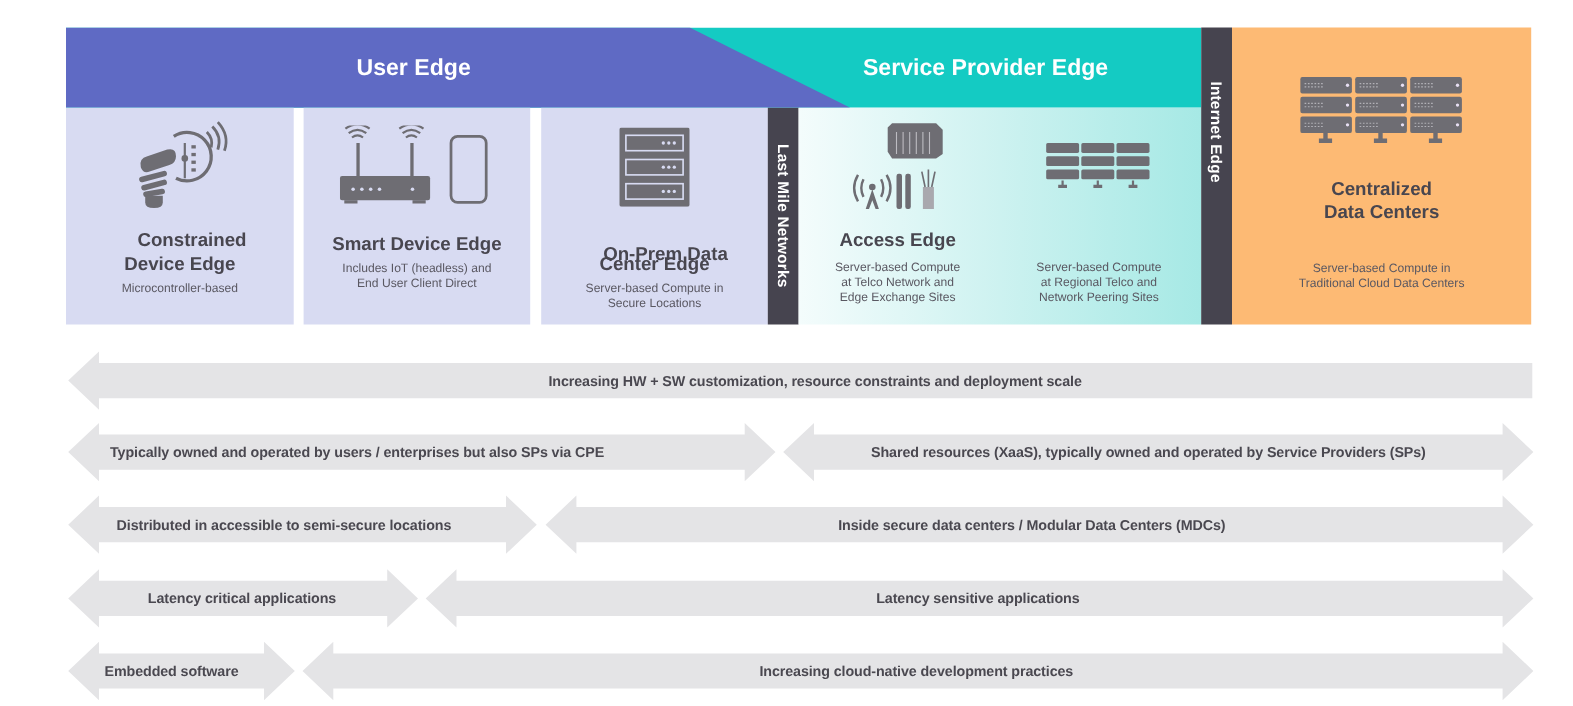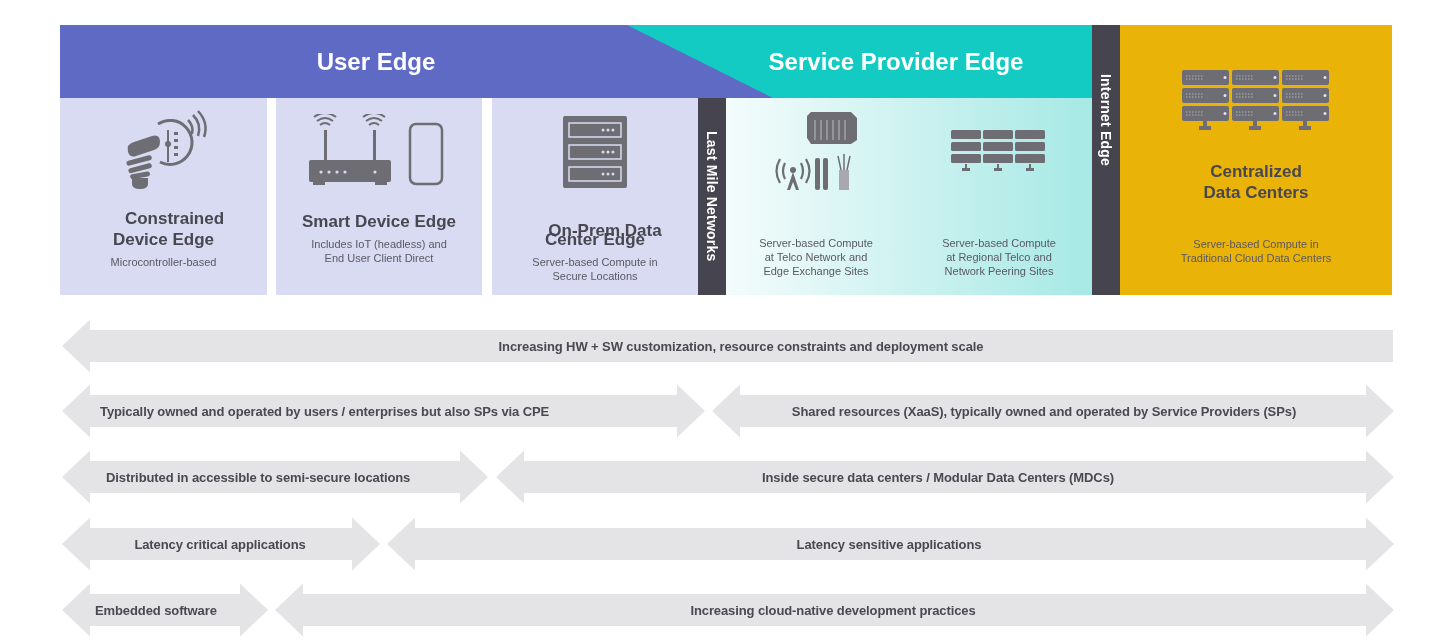--- a/index.html
+++ b/index.html
@@ -6,40 +6,40 @@
   body {
     width: 1430px; height: 642px; position: relative; overflow: hidden;
     background: #ffffff;
     font-family: "Liberation Sans", "DejaVu Sans", sans-serif;
     color: #4a4850;
   }
 
   
   #header-svg { position: absolute; left: 60px; top: 25px; }
   .hdr-title {
-    position: absolute; color: #ffffff; font-weight: bold; font-size: 24px;
+    position: absolute; color: #ffffff; font-weight: bold; font-size: 21px;
     text-align: center; line-height: 73px; top: 25px; height: 73px;
   }
 
   
   .panel { position: absolute; top: 98px; height: 197px; box-sizing: border-box; text-align: center; }
   .panel .icon { position: absolute; left: 0; right: 0; display: flex; justify-content: center; }
   .panel .title { position: absolute; left: 0; right: 0; font-weight: bold; color: #48464f; font-size: 17px; line-height: 21px; }
   .panel .sub { position: absolute; left: 0; right: 0; font-size: 11px; line-height: 14px; color: #5a5862; }
 
   .p-user { background: #d8dbf2; }
   .p-sp { background: linear-gradient(90deg, #f4fcfc 0%, #c9f1ef 55%, #a6e9e5 100%); }
 
   .vbar {
     position: absolute; background: #46444f; color: #ffffff; font-weight: bold; font-size: 14px;
     display: flex; align-items: center; justify-content: center;
   }
   .vbar span { writing-mode: vertical-rl; white-space: nowrap; letter-spacing: 0.2px; }
 
-  .p-central { position: absolute; left: 1120px; top: 25px; width: 272px; height: 270px; background: #eab308; text-align: center; }
+  .p-central { position: absolute; left: 1120px; top: 25px; width: 272px; height: 270px; background: #fdba74; text-align: center; }
 
   
   #arrows-svg { position: absolute; left: 0; top: 0; }
   .arrow-label {
     position: absolute; font-size: 13px; color: #4a4850; white-space: nowrap;
     font-weight: bold; letter-spacing: -0.1px; transform: translateY(-50%);
   }
 </style>
 </head>
 <body>
@@ -174,20 +174,21 @@
             <rect x="52" y="50" width="5" height="32" rx="2"></rect>
           <path d="M68 62 h10 v20 h-10z" fill="#a9a8ae"></path>
         </g>
         <g stroke="#6e6d73" stroke-width="1.5">
             <line x1="70" y1="62" x2="67" y2="48"></line>
             <line x1="73" y1="62" x2="73" y2="46"></line>
             <line x1="76" y1="62" x2="79" y2="48"></line>
           </g>
       </svg>
     </div>
+    <div class="title" style="top:110px;">Access Edge</div>
     <div class="sub" style="top:138px;">Server-based Compute</div>
     <div class="sub" style="top:152px;">at Telco Network and</div>
     <div class="sub" style="top:166px;">Edge Exchange Sites</div>
   </div>
 
   <div style="position:absolute;left:180px;top:0;width:186px;height:197px;">
     <div class="icon" style="top:32px;">
       <svg width="96" height="46" viewBox="0 0 96 46">
         <g fill="#6e6d73" id="sg">
           <rect x="0" y="0" width="30" height="9" rx="1.5"></rect>

